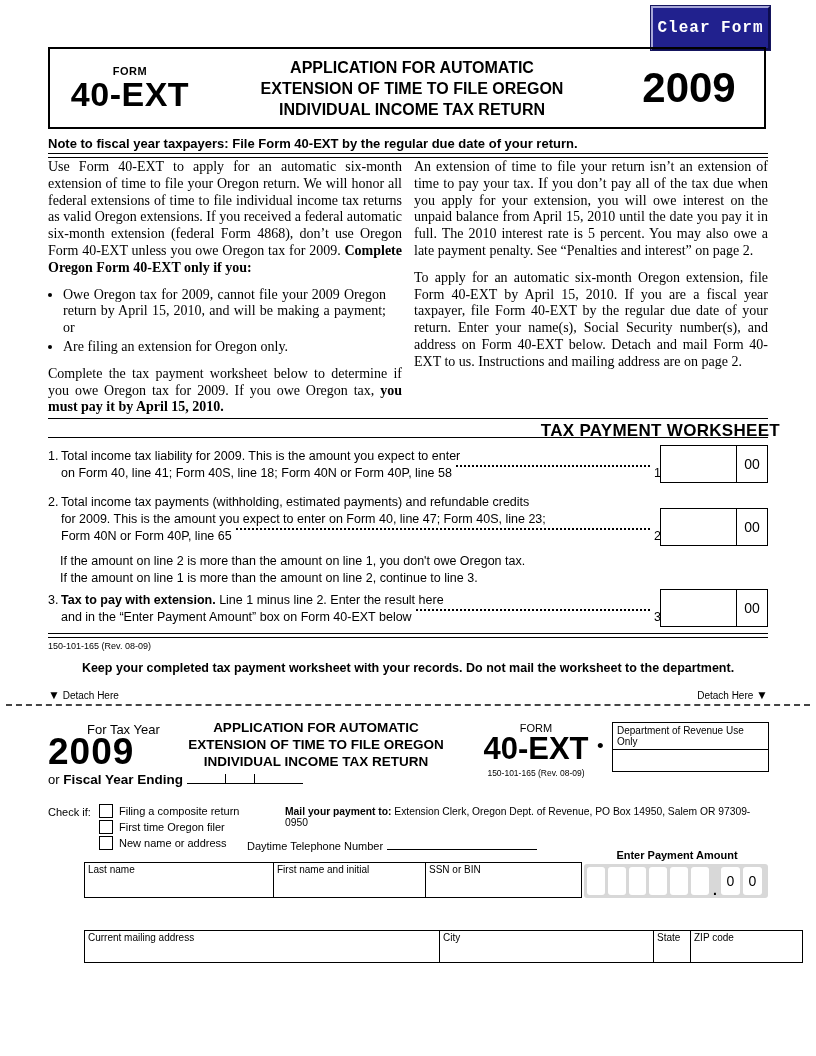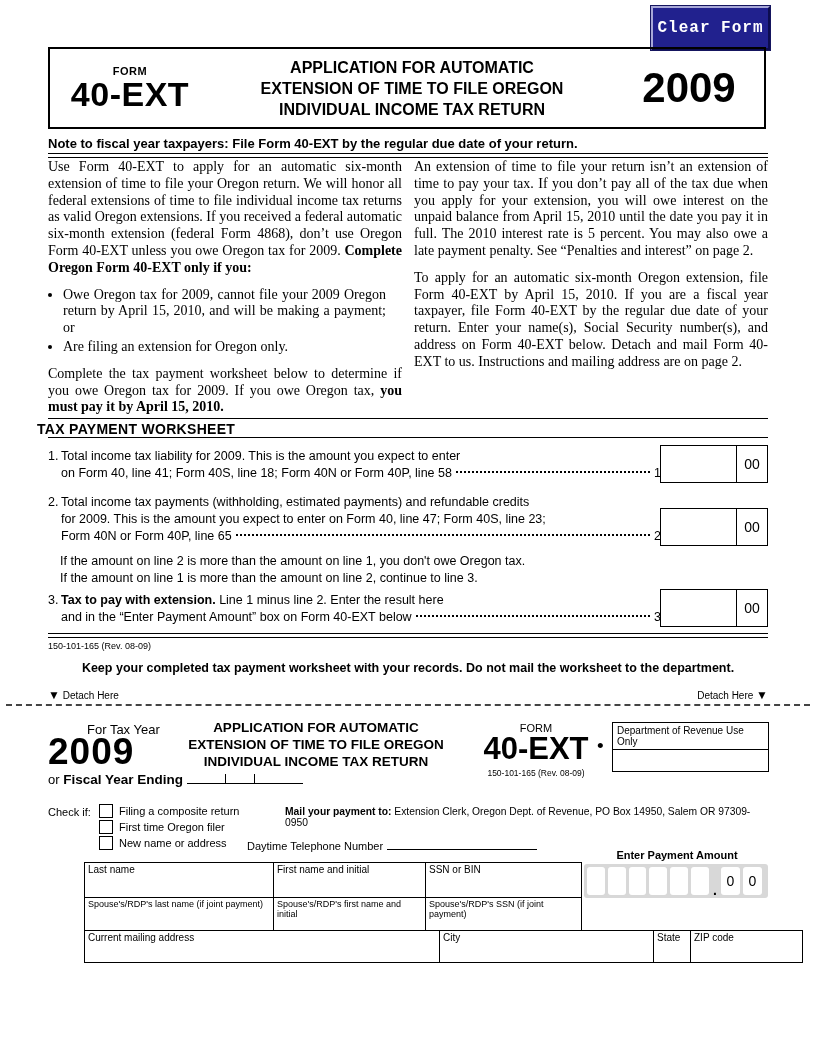--- a/index.html
+++ b/index.html
@@ -39,25 +39,25 @@
   
   .col { position:absolute; top:159px; width:354px; font-family:Liberation Serif, serif; font-size:14px; line-height:16.8px; text-align:justify; }
   .col-left { left:48px; }
   .col-right { left:414px; }
   .col p { margin:0 0 10px 0; }
   .col ul { margin:0 16px 10px 0; padding-left:15px; }
   .col li { margin:0 0 2px 0; }
 
   
   .ws-rule { position:absolute; left:48px; width:720px; border-top:1.5px solid #000; }
-  .ws-title { position:absolute; left:37px; top:421px; width:720px; text-align:left; font-size:14px; font-weight:bold; letter-spacing:0.3px; }
+  .ws-title { position:absolute; left:60px; top:421px; width:720px; text-align:right; font-size:17px; font-weight:bold; letter-spacing:0.3px; }
   .ws-item { position:absolute; left:48px; width:720px; font-size:12.5px; line-height:17px; }
   .ws-num { position:absolute; left:0; top:0; }
   .ws-body { margin-left:13px; width:600px; }
-  .ws-lastline { display:flex; align-items:center; }
+  .ws-lastline { display:flex; align-items:flex-start; }
   .leader { flex:1; border-bottom:2px dotted #000; margin:0 4px 3px 4px; }
   .amtbox { position:absolute; right:0; width:106px; height:36px; border:1.5px solid #000; display:flex; background:#fff; }
   .amtbox .main { flex:1; }
   .amtbox .cents { width:30px; border-left:1.5px solid #000; display:flex; align-items:center; justify-content:center; font-size:14px; }
   .ws-note { position:absolute; left:60px; width:640px; font-size:12.5px; line-height:17px; }
   .form-code { position:absolute; left:48px; font-size:9px; }
   .keep-note { position:absolute; left:48px; width:720px; text-align:center; font-size:12.5px; font-weight:bold; }
 
   
   .detach-row { position:absolute; left:48px; top:688px; width:720px; font-size:10px; display:flex; justify-content:space-between; }
@@ -262,31 +262,20 @@
     <div class="cell-box" style="width:190px; height:36px">
         <span class="cell-label">Last name</span>
       </div>
     <div class="cell-box" style="width:153px; height:36px">
         <span class="cell-label">First name and initial</span>
       </div>
     <div class="cell-box" style="width:157px; height:36px">
         <span class="cell-label">SSN or BIN</span>
       </div>
   </div>
-  <div class="tbl-row" style="left:48px; top:897px">
-    <div class="cell-box" style="width:190px; height:34px">
-        <span class="cell-label small">Spouse's/RDP's last name (if joint payment)</span>
-      </div>
-    <div class="cell-box" style="width:153px; height:34px">
-        <span class="cell-label small">Spouse's/RDP's first name and initial</span>
-      </div>
-    <div class="cell-box" style="width:157px; height:34px">
-        <span class="cell-label small">Spouse's/RDP's SSN (if joint payment)</span>
-      </div>
-  </div>
   <div class="tbl-row" style="left:48px; top:930px">
     <div class="cell-box" style="width:356px; height:33px">
         <span class="cell-label">Current mailing address</span>
       </div>
     <div class="cell-box" style="width:215px; height:33px">
         <span class="cell-label">City</span>
       </div>
     <div class="cell-box" style="width:38px; height:33px">
         <span class="cell-label">State</span>
       </div>

